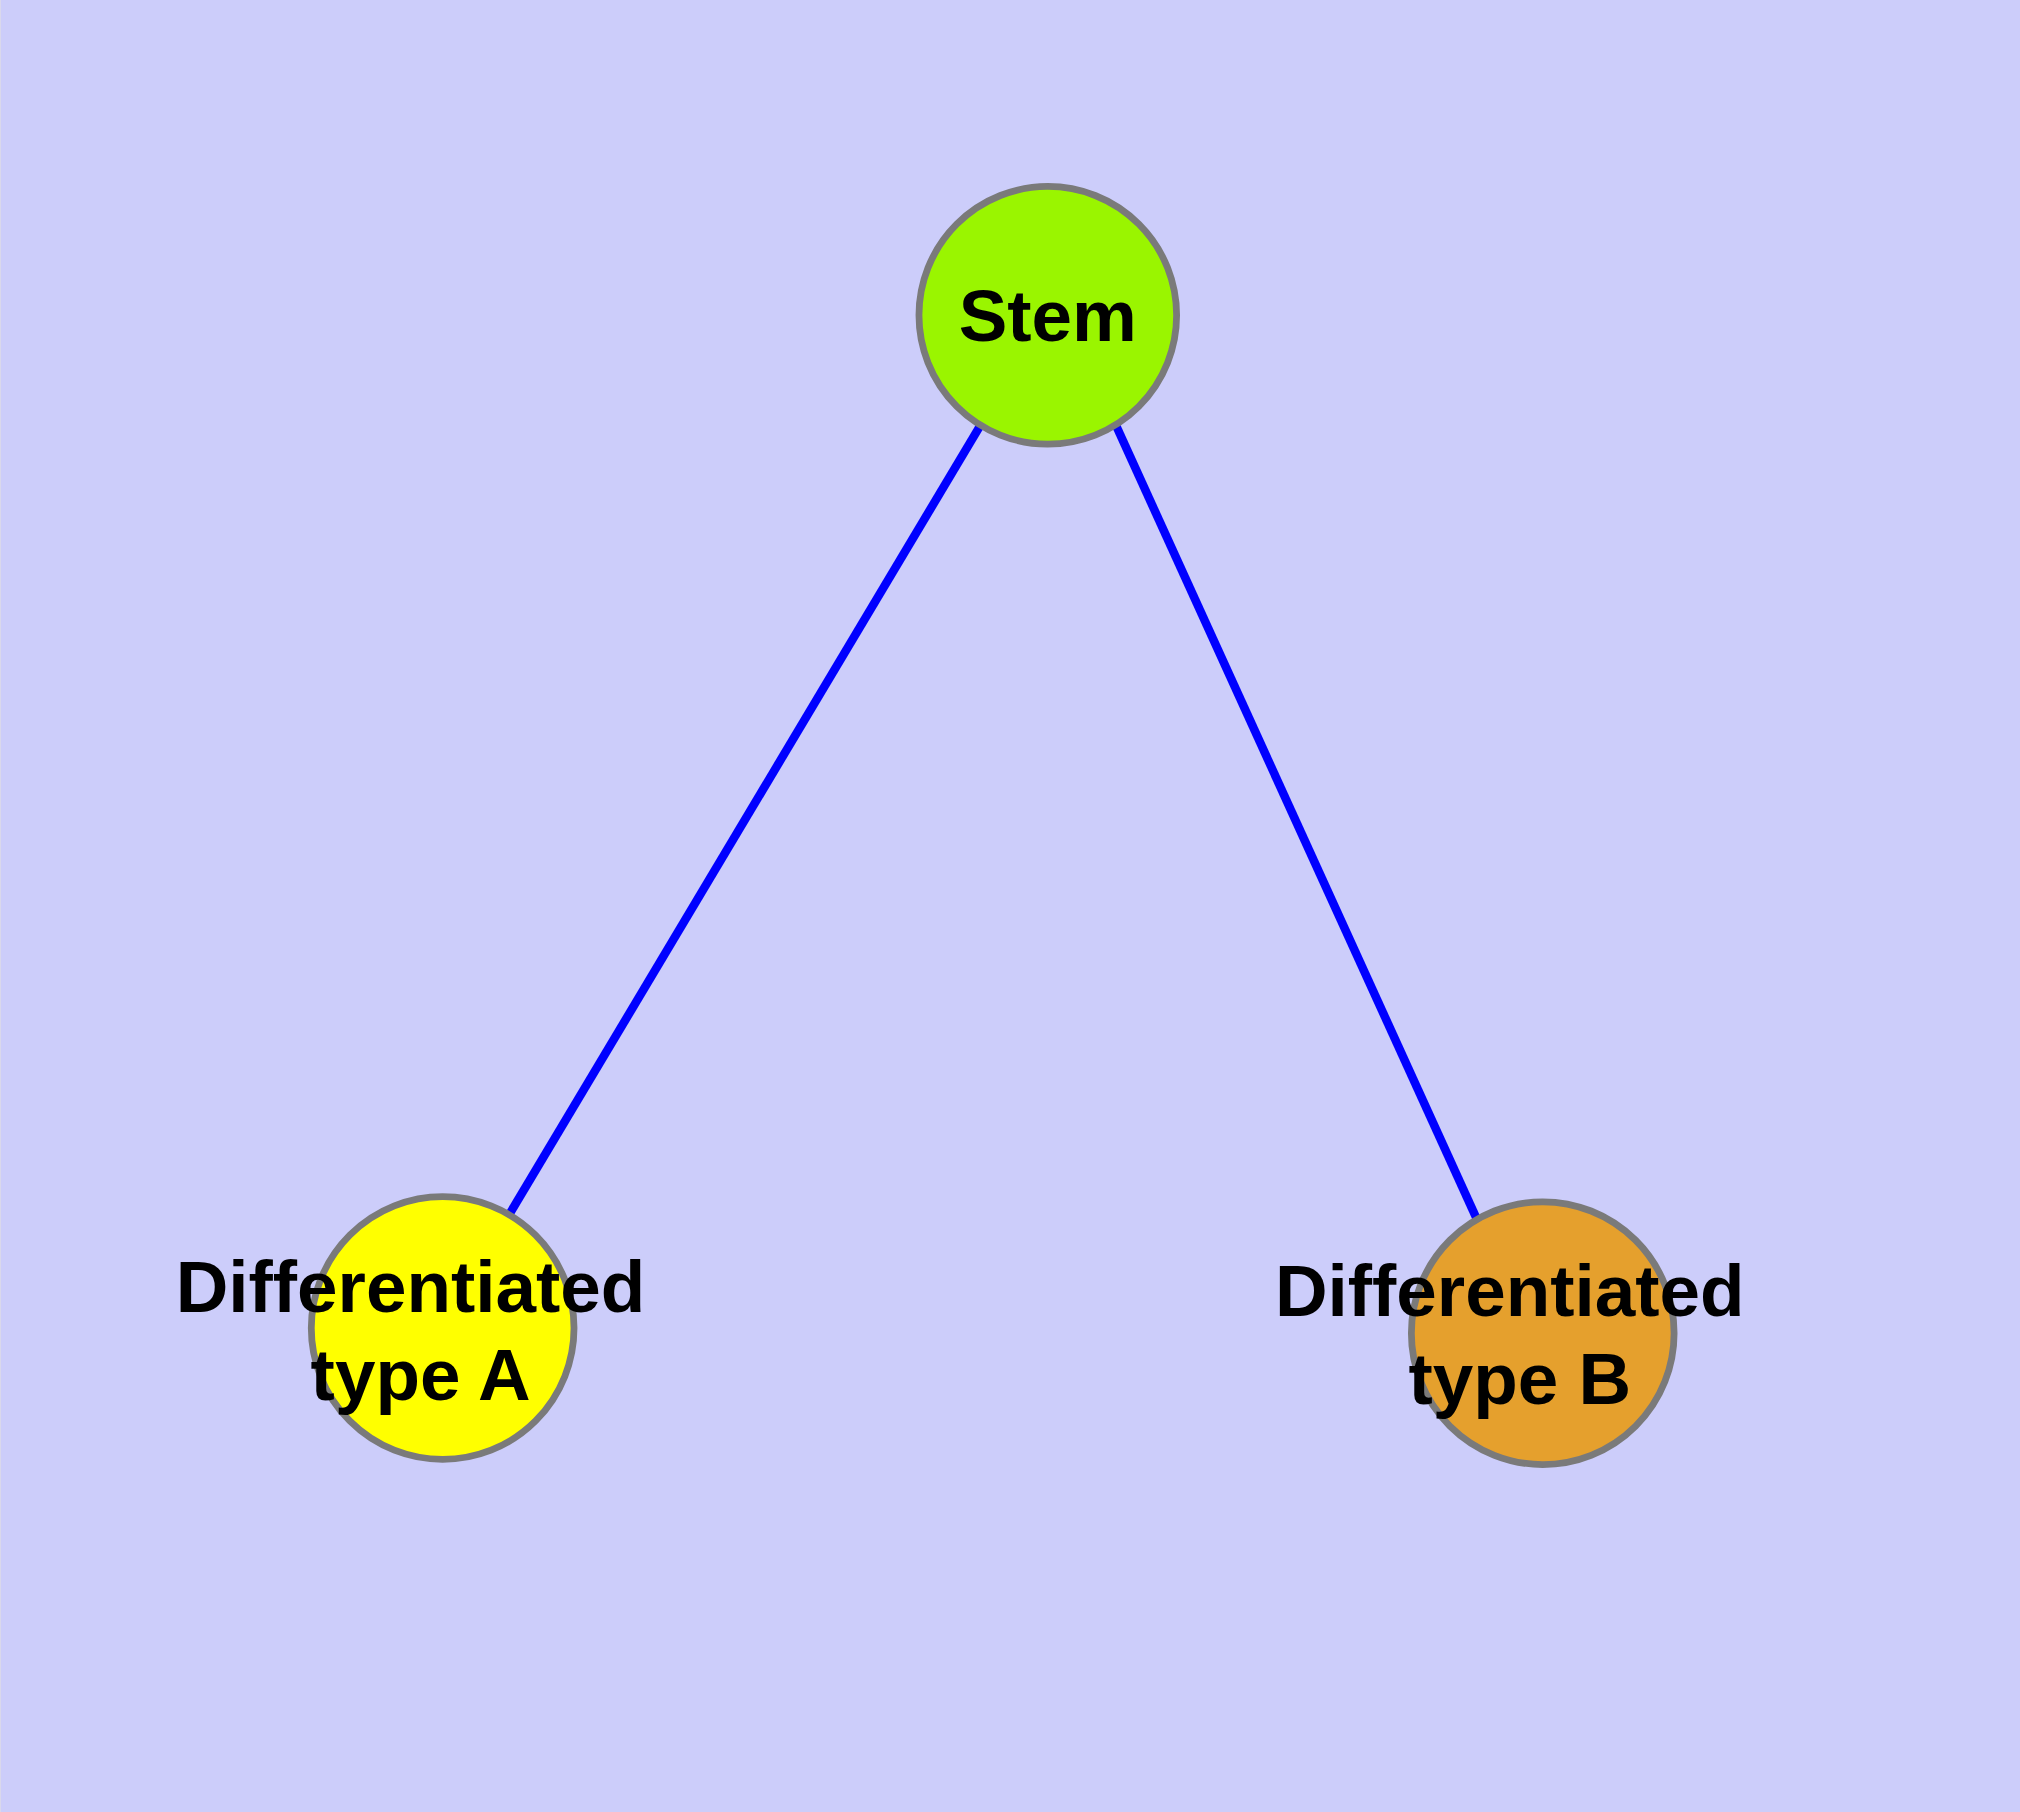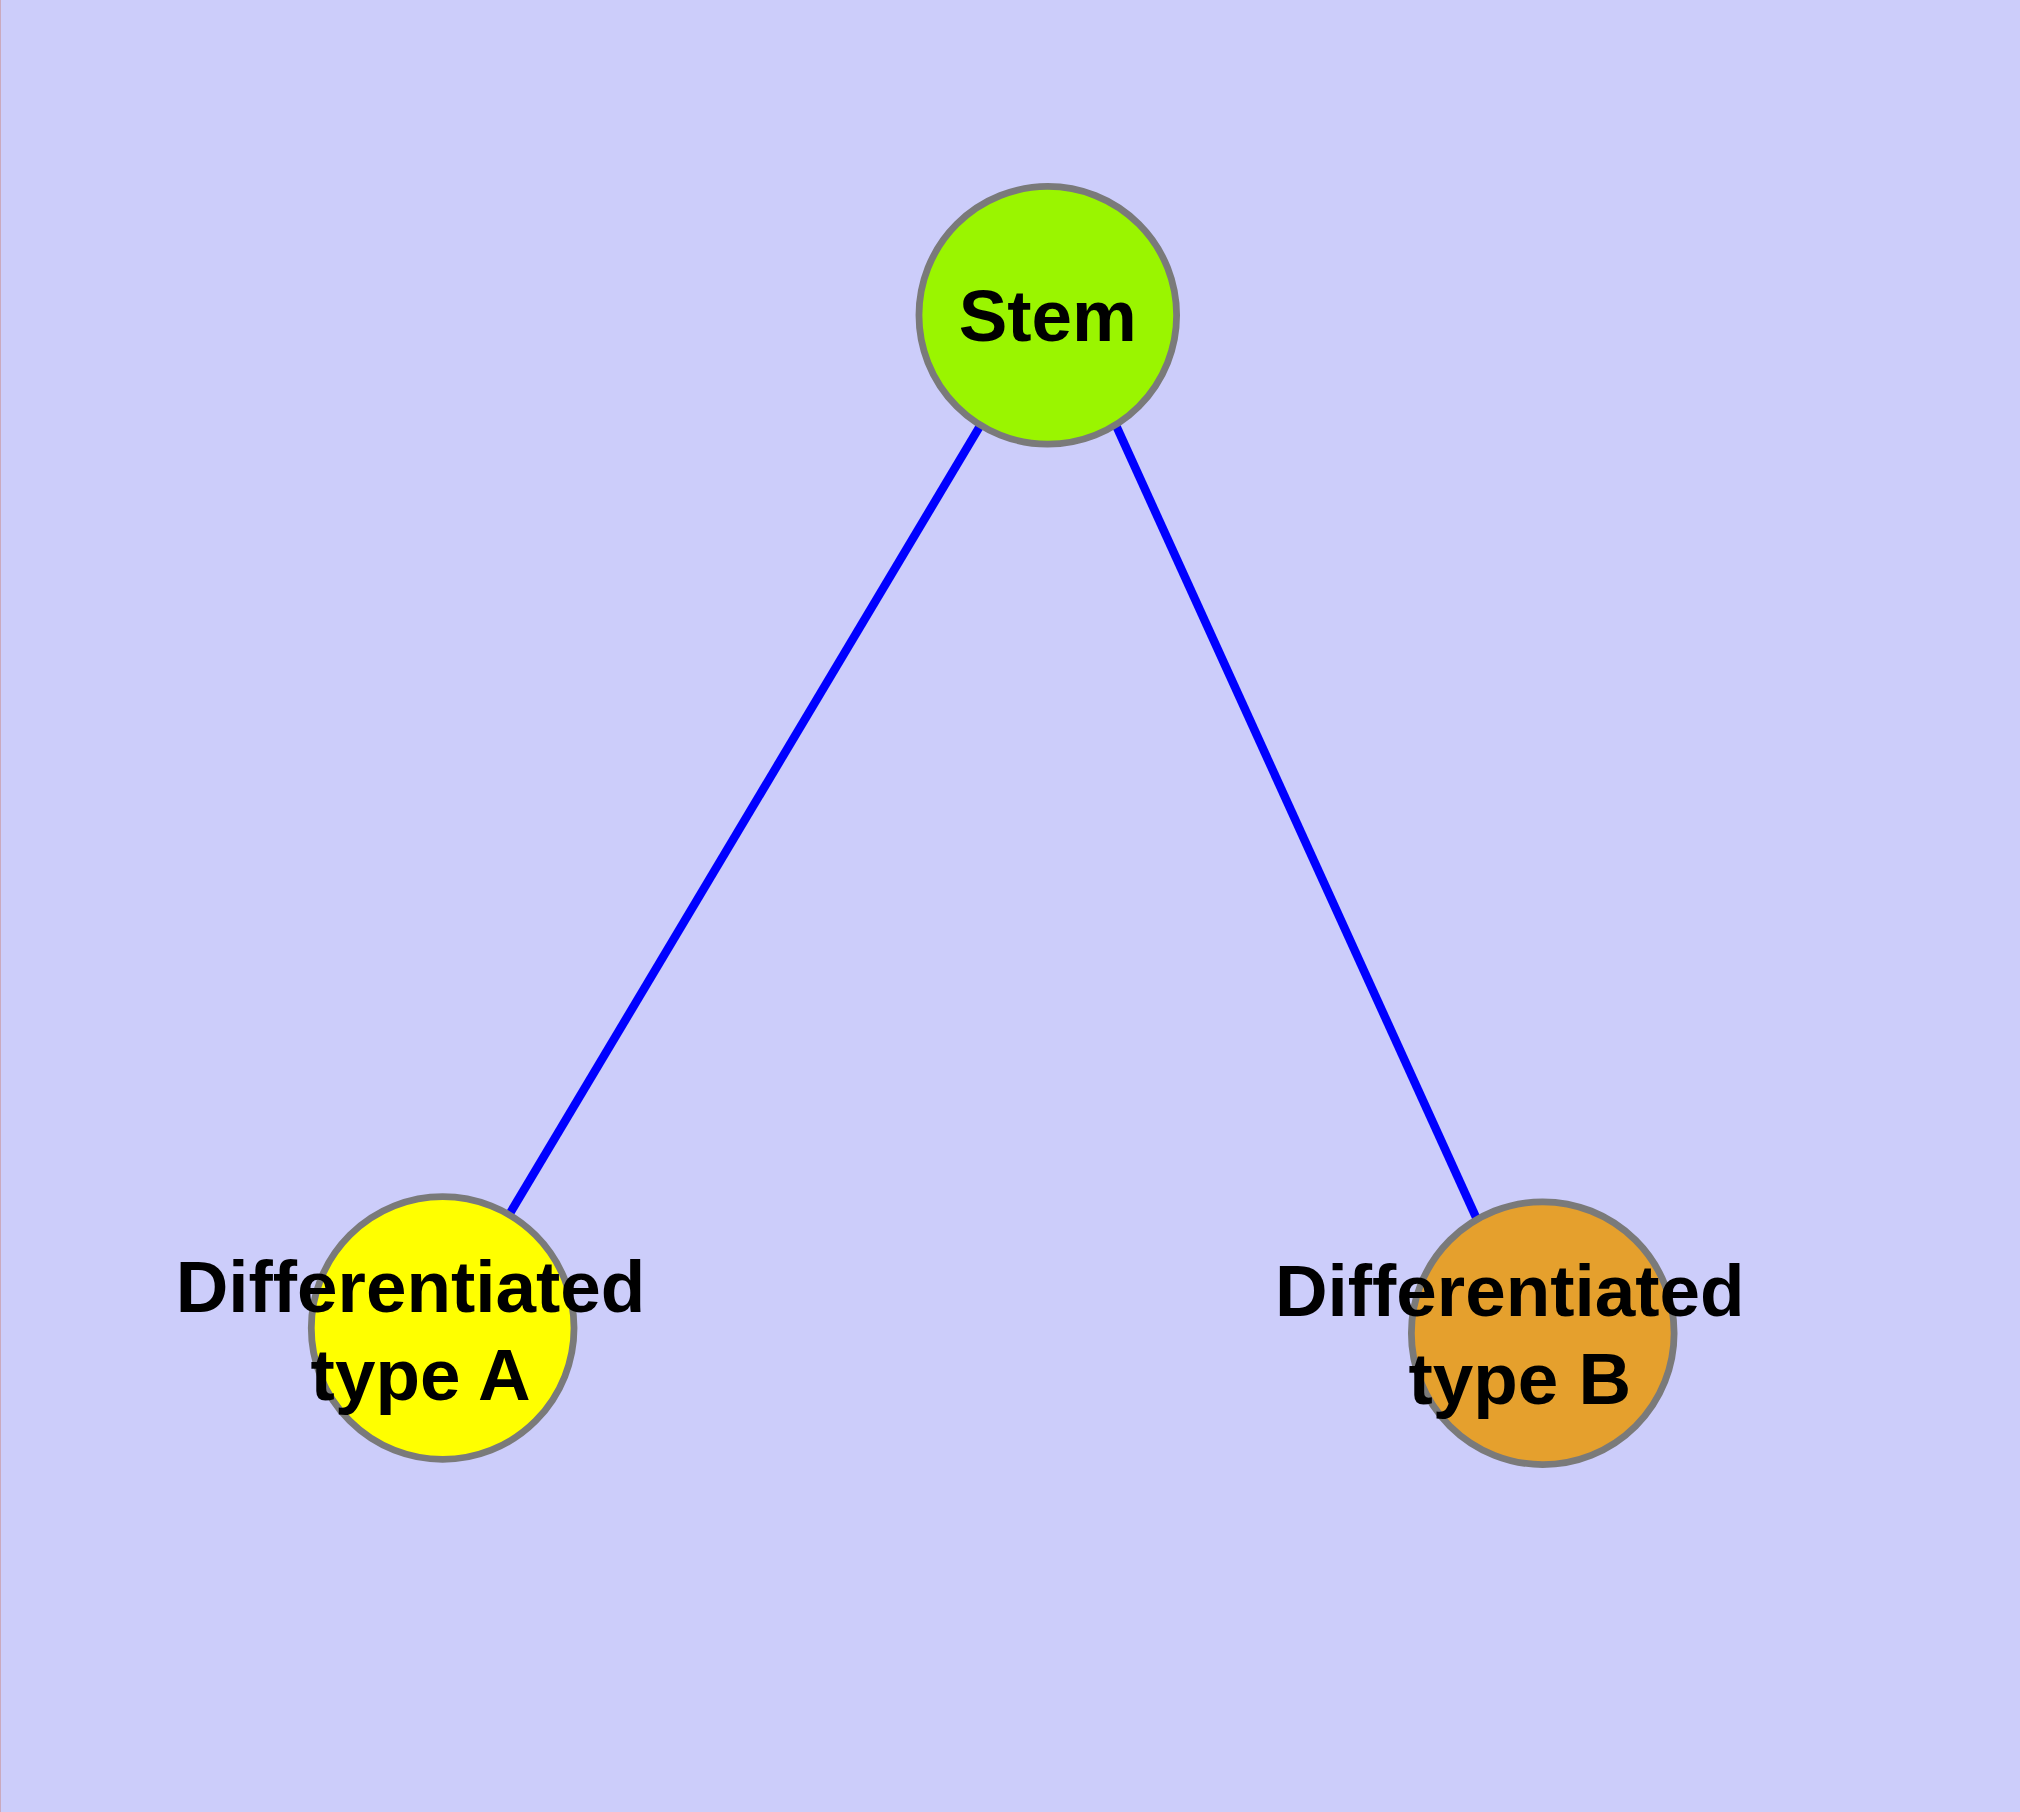--- a/index.html
+++ b/index.html
@@ -10,21 +10,21 @@
   body {
     width: 2021px;
     height: 1812px;
     overflow: hidden;
     font-family: "Liberation Sans", sans-serif;
   }
   #canvas {
     position: relative;
     width: 1683px;
     height: 1812px;
-    background: #c2410c;
+    background: #fef9c3;
   }
   #graph-svg {
     position: absolute;
     top: 0;
     left: 0;
     width: 2021px;
     height: 1812px;
     display: block;
   }
   .node-label {

